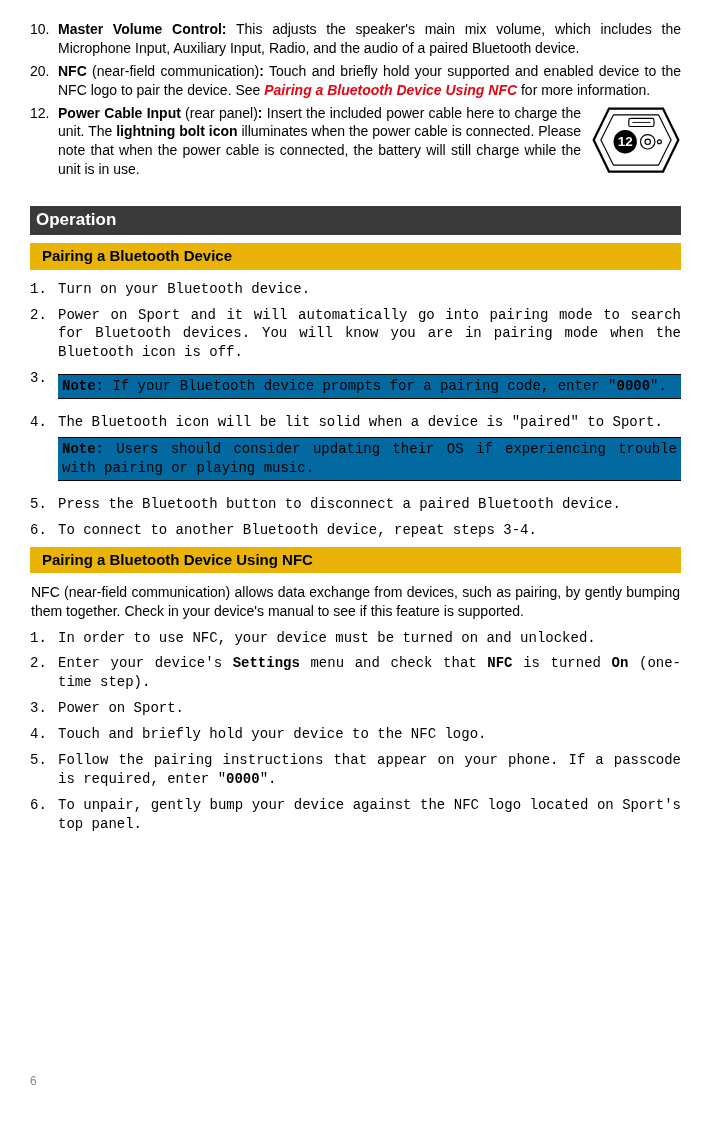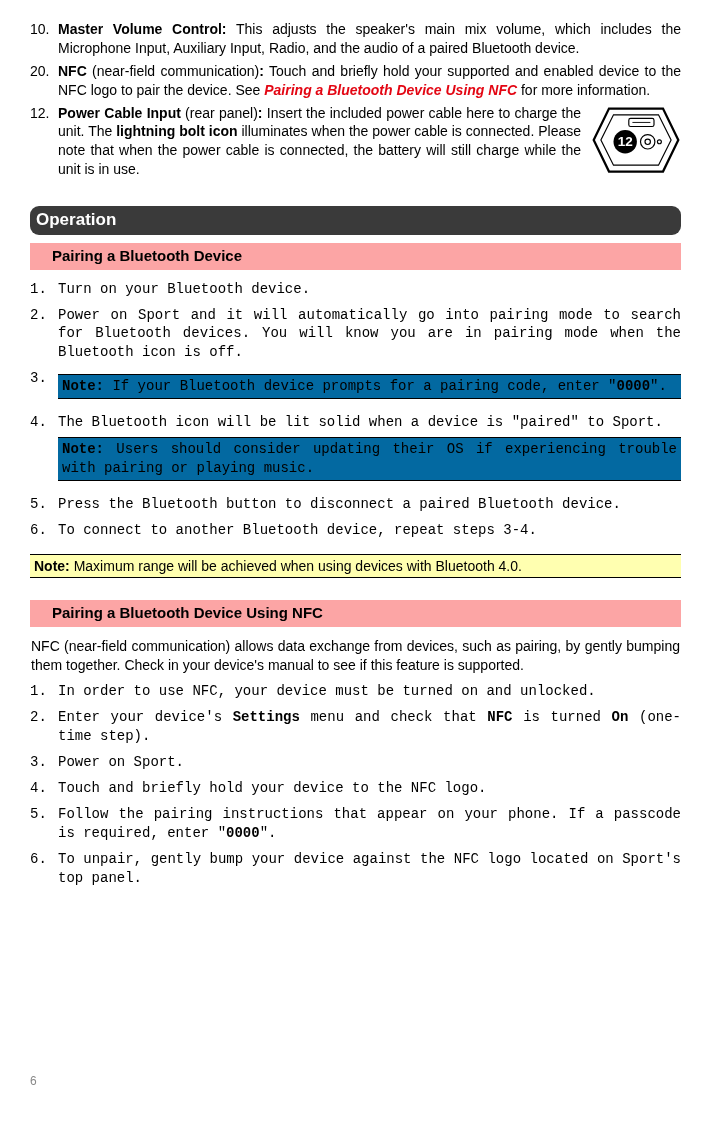--- a/index.html
+++ b/index.html
@@ -40,28 +40,27 @@
     flex: 0 0 90px;
   }
   .section-bar-dark {
     background: #3a3a3a;
     color: #fff;
     font-weight: bold;
     font-size: 17px;
     padding: 3px 6px;
     margin-top: 26px;
     margin-bottom: 8px;
-    border-radius: 9px;
   }
   .section-bar-grey {
-    background: #fca5a5;
+    background: #eab308;
     color: #000;
     font-weight: bold;
     font-size: 15px;
-    padding: 3px 22px;
+    padding: 3px 12px;
     margin-top: 6px;
     margin-bottom: 10px;
   }
   .ol-steps {
     padding-left: 0;
     margin: 0;
     list-style: none;
     counter-reset: step;
   }
   .ol-steps > li {
@@ -178,23 +177,20 @@
     </div>
   </li>
   <li>
         <div class="ol-inner">Press the Bluetooth button to disconnect a paired Bluetooth device.</div>
       </li>
   <li>
         <div class="ol-inner">To connect to another Bluetooth device, repeat steps 3-4.</div>
       </li>
 </ol>
 
-<div class="note-yellow-full">
-  <strong>Note:</strong><span> Maximum range will be achieved when using devices with Bluetooth 4.0.</span>
-</div>
 
 <div class="section-bar-grey">Pairing a Bluetooth Device Using NFC</div>
 
 <div class="para">NFC (near-field communication) allows data exchange from devices, such as pairing, by gently bumping them together. Check in your device's manual to see if this feature is supported.</div>
 
 
 <ol class="ol-steps">
   <li>
         <div class="ol-inner">In order to use NFC, your device must be turned on and unlocked.</div>
       </li>

